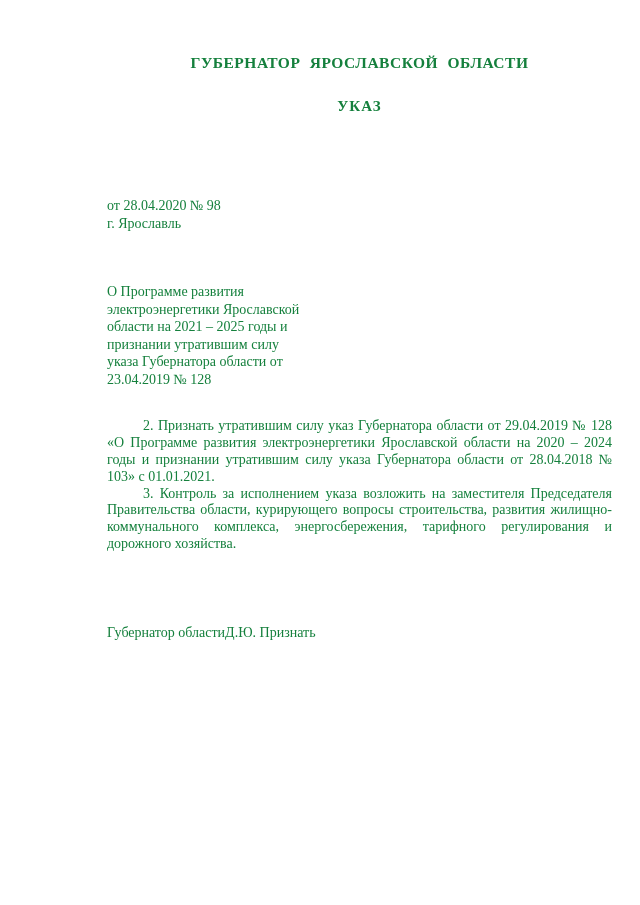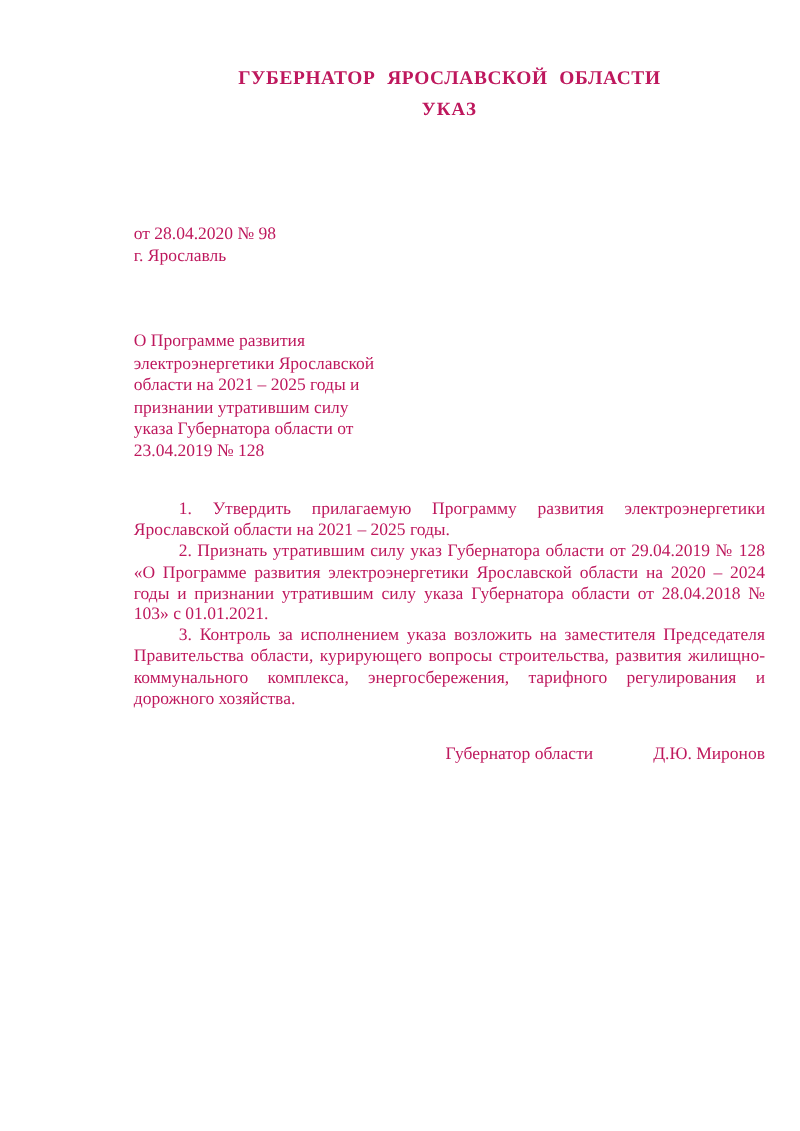--- a/index.html
+++ b/index.html
@@ -6,41 +6,41 @@
     margin: 0;
     padding: 0;
     background: #ffffff;
   }
   .page {
     position: relative;
     width: 640px;
     height: 905px;
     margin: 0 auto;
     background: #ffffff;
-    color: #be185d;
+    color: #15803d;
     font-family: "Liberation Serif", serif;
     font-size: 14px;
     box-sizing: border-box;
     padding: 54px 28px 0 107px;
     overflow: hidden;
   }
   .doc-authority {
     text-align: center;
     font-weight: bold;
     font-size: 15.5px;
     letter-spacing: 0.5px;
     word-spacing: 5px;
     margin: 0;
   }
   .doc-type {
     text-align: center;
     font-weight: bold;
     font-size: 15px;
     letter-spacing: 1px;
-    margin: 8px 0 0 0;
+    margin: 26px 0 0 0;
   }
   .doc-meta {
     margin-top: 82px;
     line-height: 1.3;
     white-space: pre-line;
   }
   .doc-subject {
     margin-top: 50px;
     max-width: 240px;
     line-height: 1.25;
@@ -49,25 +49,24 @@
   .doc-body {
     margin-top: 30px;
   }
   .doc-paragraph {
     margin: 0;
     text-align: justify;
     text-indent: 36px;
     line-height: 1.2;
   }
   .doc-signature {
-    margin-top: 28px;
+    margin-top: 72px;
     display: flex;
-    justify-content: flex-end;
+    justify-content: flex-start;
     align-items: baseline;
-    gap: 48px;
   }
 </style>
 </head>
 <body>
 
 <div class="page">
 
   <h1 class="doc-authority">ГУБЕРНАТОР ЯРОСЛАВСКОЙ ОБЛАСТИ</h1>
 
   <h2 class="doc-type">УКАЗ</h2>
@@ -76,23 +75,22 @@
 г. Ярославль</div>
 
   <div class="doc-subject">О Программе развития
 электроэнергетики Ярославской
 области на 2021 – 2025 годы и
 признании утратившим силу
 указа Губернатора области от
 23.04.2019 № 128</div>
 
   <div class="doc-body">
-    <p class="doc-paragraph">1. Утвердить прилагаемую Программу развития электроэнергетики Ярославской области на 2021 – 2025 годы.</p>
     <p class="doc-paragraph">2. Признать утратившим силу указ Губернатора области от 29.04.2019 № 128 «О Программе развития электроэнергетики Ярославской области на 2020 – 2024 годы и признании утратившим силу указа Губернатора области от 28.04.2018 № 103» с 01.01.2021.</p>
     <p class="doc-paragraph">3. Контроль за исполнением указа возложить на заместителя Председателя Правительства области, курирующего вопросы строительства, развития жилищно-коммунального комплекса, энергосбережения, тарифного регулирования и дорожного хозяйства.</p>
   </div>
 
   <div class="doc-signature">
     <span>Губернатор области</span>
-    <span>Д.Ю. Миронов</span>
+    <span>Д.Ю. Признать</span>
   </div>
 
 </div>
 
 </body></html>

